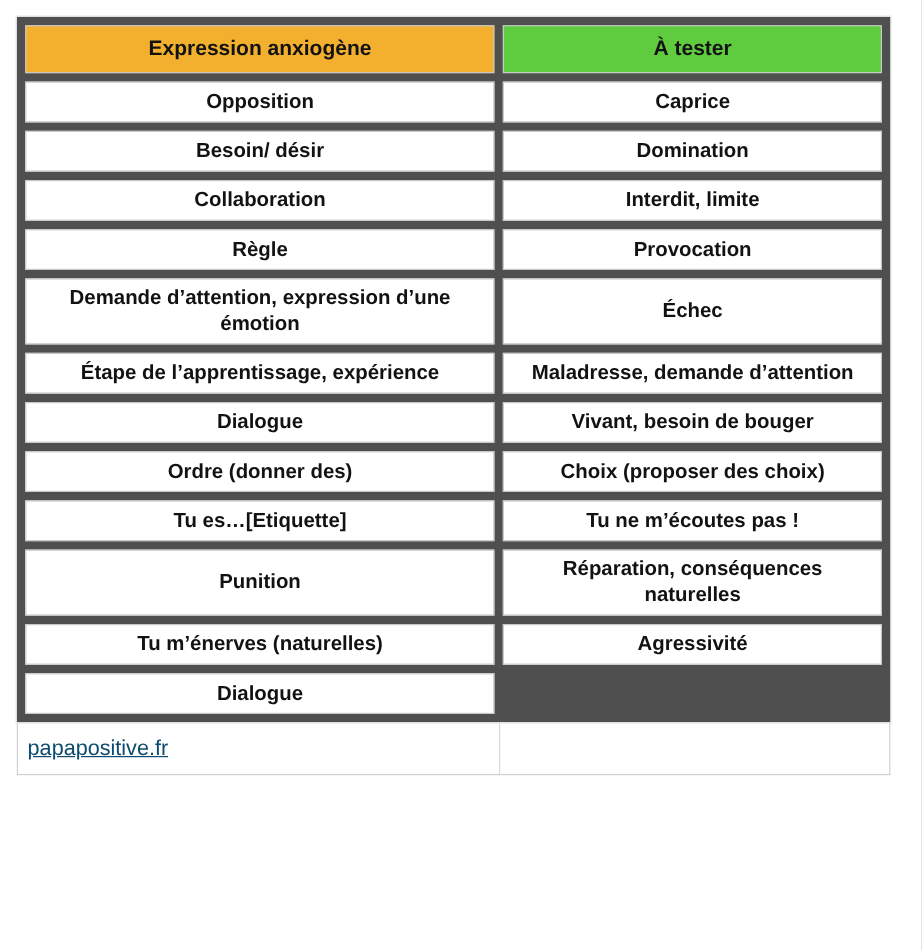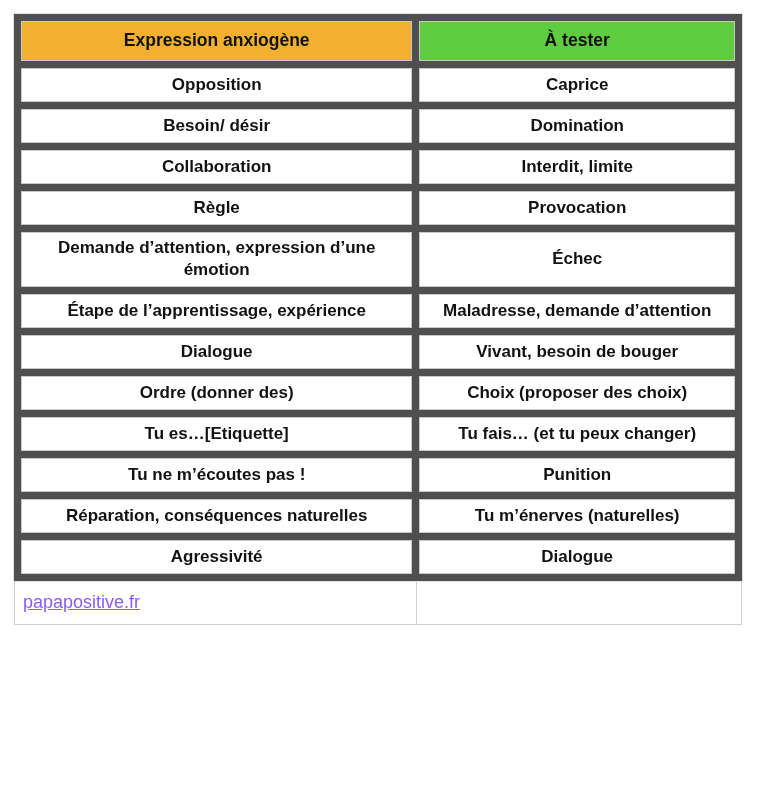--- a/index.html
+++ b/index.html
@@ -57,21 +57,21 @@
     min-height: 44px;
     display: flex;
     align-items: center;
     padding: 0 8px;
     box-sizing: border-box;
   }
   .footer-cell + .footer-cell { border-left: none; }
   .footer-link {
     font-size: 18px;
     font-weight: normal;
-    color: #8b5cf6;
+    color: #0c4a6e;
     text-decoration: underline;
     cursor: pointer;
   }
 </style>
 </head>
 <body>
 
 <div class="page">
 
   <div class="grid-table" style="background: rgb(79, 79, 79);">
@@ -97,21 +97,20 @@
 
   <div class="cell">Maladresse, demande d’attention</div>
 
   <div class="cell">Dialogue</div>
   <div class="cell">Vivant, besoin de bouger</div>
 
   <div class="cell">Ordre (donner des)</div>
   <div class="cell">Choix (proposer des choix)</div>
 
   <div class="cell">Tu es…[Etiquette]</div>
-  <div class="cell">Tu fais… (et tu peux changer)</div>
 
   <div class="cell">Tu ne m’écoutes pas !</div>
 
   <div class="cell">Punition</div>
   <div class="cell">Réparation, conséquences naturelles</div>
 
   <div class="cell">Tu m’énerves (naturelles)</div>
 
   <div class="cell">Agressivité</div>
   <div class="cell">Dialogue</div>

